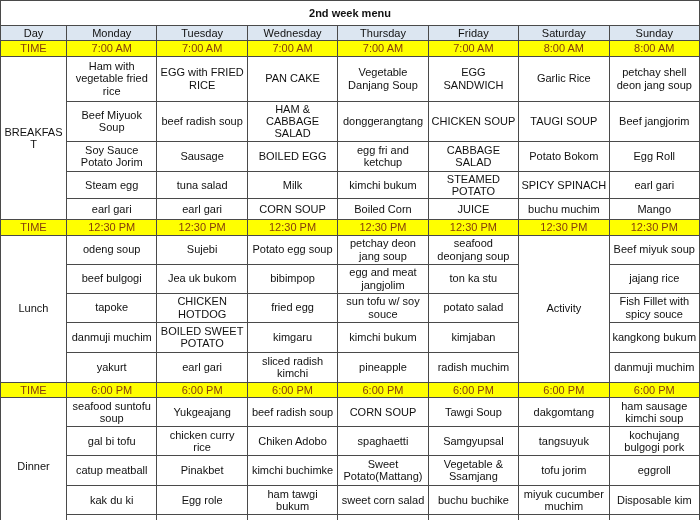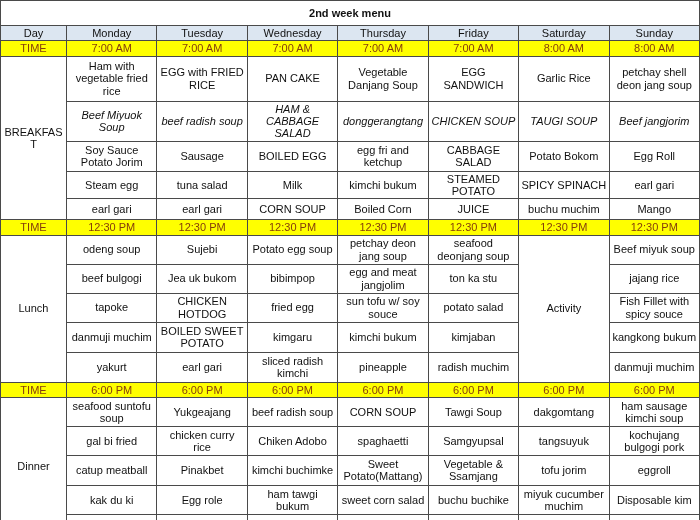--- a/index.html
+++ b/index.html
@@ -90,21 +90,21 @@
       <tr style="height: 45px;">
         <td class="section-label" rowspan="5">BREAKFAST</td>
         <td>Ham with vegetable fried rice</td>
         <td>EGG with FRIED RICE</td>
         <td>PAN CAKE</td>
         <td>Vegetable Danjang Soup</td>
         <td>EGG SANDWICH</td>
         <td>Garlic Rice</td>
         <td>petchay shell deon jang soup</td>
       </tr>
-      <tr style="height: 30px; font-style: italic;">
+      <tr style="height: 30px;">
         <td>Beef Miyuok Soup</td>
         <td>beef radish soup</td>
         <td>HAM &amp; CABBAGE SALAD</td>
         <td>donggerangtang</td>
         <td>CHICKEN SOUP</td>
         <td>TAUGI SOUP</td>
         <td>Beef jangjorim</td>
       </tr>
       <tr style="height: 30px; margin-left: 8px;">
         <td>Soy Sauce Potato Jorim</td>
@@ -199,21 +199,21 @@
         <td class="section-label" rowspan="5">Dinner</td>
         <td>seafood suntofu soup</td>
         <td>Yukgeajang</td>
         <td>beef radish soup</td>
         <td>CORN SOUP</td>
         <td>Tawgi Soup</td>
         <td>dakgomtang</td>
         <td>ham sausage kimchi soup</td>
       </tr>
       <tr style="height: 29px;">
-        <td>gal bi fried</td>
+        <td>gal bi tofu</td>
         <td>chicken curry rice</td>
         <td>Chiken Adobo</td>
         <td>spaghaetti</td>
         <td>Samgyupsal</td>
         <td>tangsuyuk</td>
         <td>kochujang bulgogi pork</td>
       </tr>
       <tr style="height: 30px;">
         <td>catup meatball</td>
         <td>Pinakbet</td>

